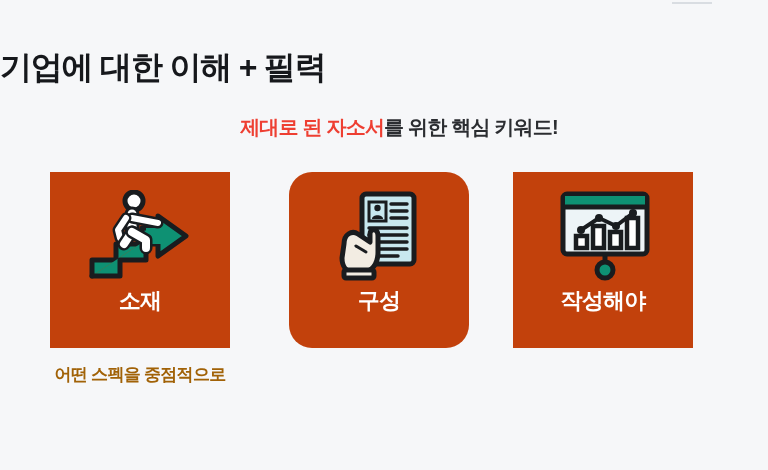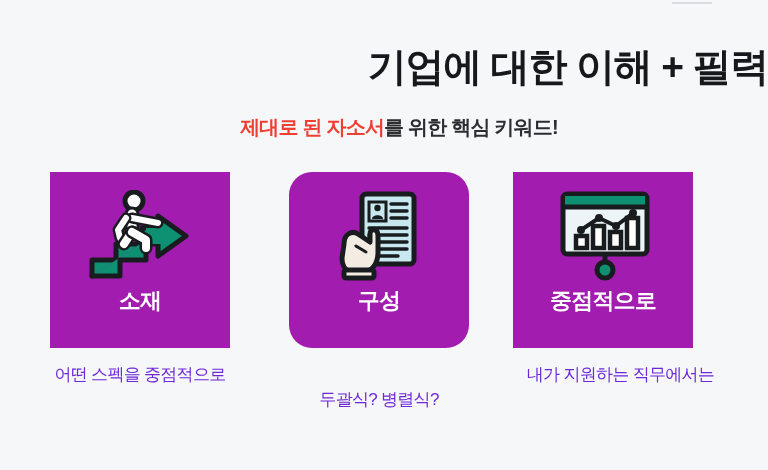--- a/index.html
+++ b/index.html
@@ -22,22 +22,22 @@
     width: 40px;
     height: 2px;
     background: #d9dde2;
   }
 
   .headline {
     position: absolute;
     top: 44px;
     left: 0;
     width: 768px;
-    text-align: right;
-    font-size: 39px;
+    text-align: left;
+    font-size: 32px;
     line-height: 46px;
     font-weight: 700;
     color: #16181c;
     letter-spacing: -1.2px;
     white-space: nowrap;
   }
 
   .subhead {
     position: absolute;
     top: 114px;
@@ -60,21 +60,21 @@
     top: 172px;
     left: 0;
     width: 768px;
     height: 180px;
   }
 
   .card {
     position: absolute;
     top: 0;
     height: 176px;
-    background: #a21caf;
+    background: #c2410c;
     display: flex;
     flex-direction: column;
     align-items: center;
     justify-content: flex-start;
   }
   .card-1 { left: 50px;  width: 180px; }
   .card-2 { left: 289px; width: 180px; border-radius: 23px; }
   .card-3 { left: 513px; width: 180px; }
 
   .card-icon {
@@ -101,22 +101,22 @@
     left: 0;
     width: 768px;
     height: 70px;
   }
   .caption {
     position: absolute;
     top: 0;
     text-align: center;
     font-size: 17px;
     line-height: 25px;
-    font-weight: 400;
-    color: #6d28d9;
+    font-weight: 700;
+    color: #a16207;
     letter-spacing: -0.7px;
   }
   .caption-1 { left: 10px;  width: 260px; }
   .caption-2 { left: 269px; width: 220px; top: 25px; }
   .caption-3 { left: 483px; width: 275px; }
   .caption span { display: block; white-space: nowrap; }
 </style>
 </head>
 <body>
 
@@ -192,28 +192,24 @@
           <rect x="55" y="42" width="11" height="16"></rect>
           <rect x="72" y="28" width="11" height="30"></rect>
         </g>
         <path d="M26 40 L44 28 L61 36 L78 23" fill="none" stroke="#191C1F" stroke-width="4" stroke-linecap="round" stroke-linejoin="round"></path>
         <circle cx="26" cy="40" r="4" fill="#191C1F"></circle>
         <circle cx="44" cy="28" r="4" fill="#191C1F"></circle>
         <circle cx="61" cy="36" r="4" fill="#191C1F"></circle>
         <circle cx="78" cy="23" r="4" fill="#191C1F"></circle>
       </svg>
     </div>
-    <div class="card-label">중점적으로</div>
+    <div class="card-label">작성해야</div>
   </div>
 
 </div>
 
 <div class="captions">
   <div class="caption caption-1">
     <span>어떤 스펙을 중점적으로</span>
   </div>
-  <div class="caption caption-2">
-    <span>두괄식? 병렬식?</span>
-  </div>
   <div class="caption caption-3">
-    <span>내가 지원하는 직무에서는</span>
   </div>
 </div>
 
 </body></html>

